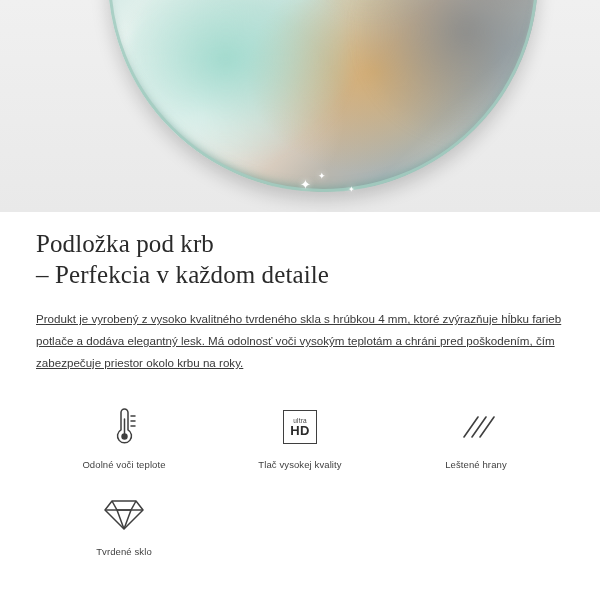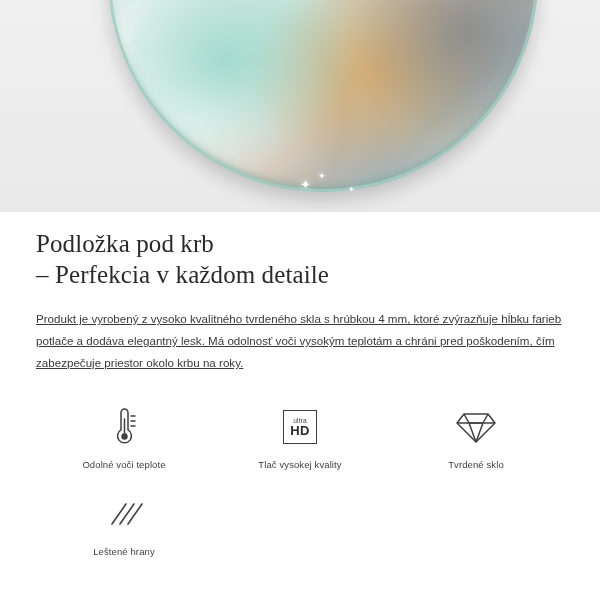--- a/index.html
+++ b/index.html
@@ -242,38 +242,38 @@
             <div class="hd-ultra">ultra</div>
             <div class="hd-hd">HD</div>
           </div>
         </div>
         <div class="feature-label">Tlač vysokej kvality</div>
       </div>
 
 
       <div class="feature">
         <div class="feature-icon">
+          <svg class="icon-svg" width="40" height="34" viewBox="0 0 40 34" fill="none" stroke="#3f3f3f" stroke-width="1.6" stroke-linecap="round">
+            <line x1="8" y1="27" x2="22" y2="7"></line>
+            <line x1="16" y1="27" x2="30" y2="7"></line>
+            <line x1="24" y1="27" x2="38" y2="7"></line>
+          </svg>
+        </div>
+        <div class="feature-label">Leštené hrany</div>
+      </div>
+
+      <div class="feature">
+        <div class="feature-icon">
           <svg class="icon-svg" width="42" height="38" viewBox="0 0 42 38" fill="none" stroke="#3f3f3f" stroke-width="1.5" stroke-linejoin="round">
             <path d="M9 6 H33 L40 15 L21 34 L2 15 Z"></path>
             <path d="M2 15 H40"></path>
             <path d="M9 6 L14 15 L21 34"></path>
             <path d="M33 6 L28 15 L21 34"></path>
             <path d="M14 15 H28"></path>
           </svg>
         </div>
         <div class="feature-label">Tvrdené sklo</div>
       </div>
 
-      <div class="feature">
-        <div class="feature-icon">
-          <svg class="icon-svg" width="40" height="34" viewBox="0 0 40 34" fill="none" stroke="#3f3f3f" stroke-width="1.6" stroke-linecap="round">
-            <line x1="8" y1="27" x2="22" y2="7"></line>
-            <line x1="16" y1="27" x2="30" y2="7"></line>
-            <line x1="24" y1="27" x2="38" y2="7"></line>
-          </svg>
-        </div>
-        <div class="feature-label">Leštené hrany</div>
-      </div>
-
 
     </div>
   </div>
 </div>
 
 </body></html>

